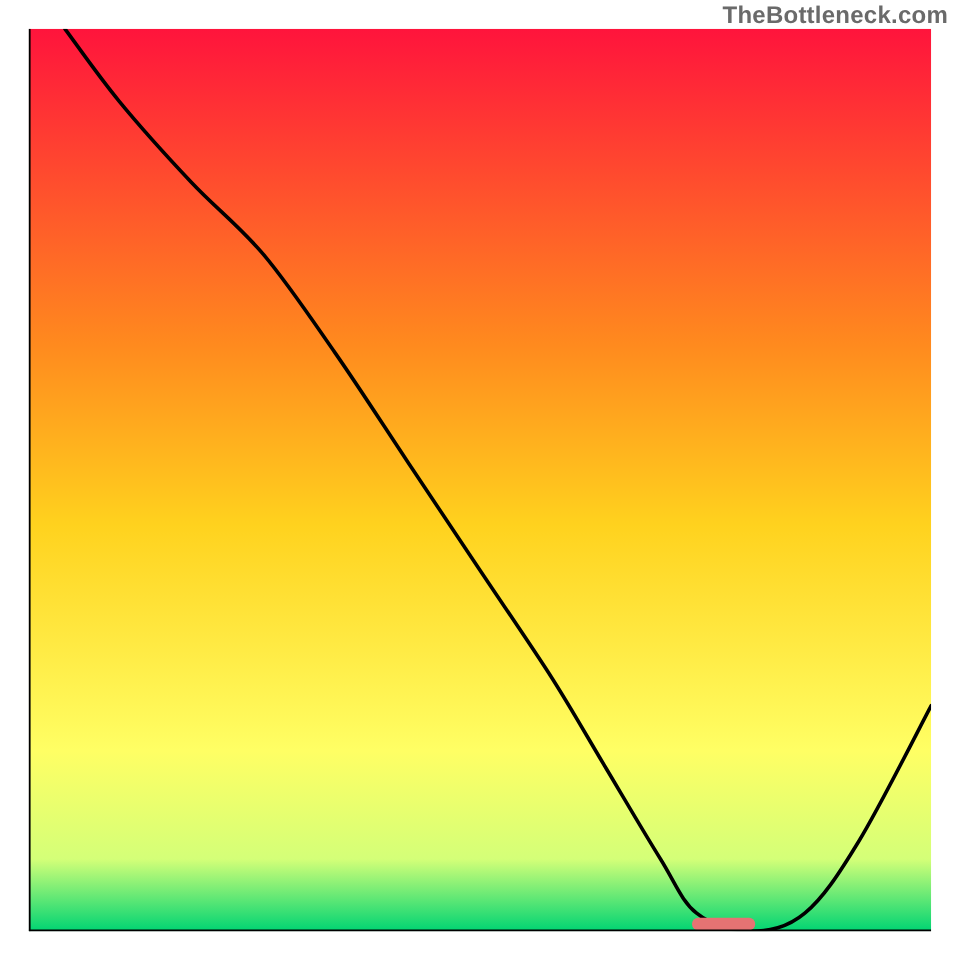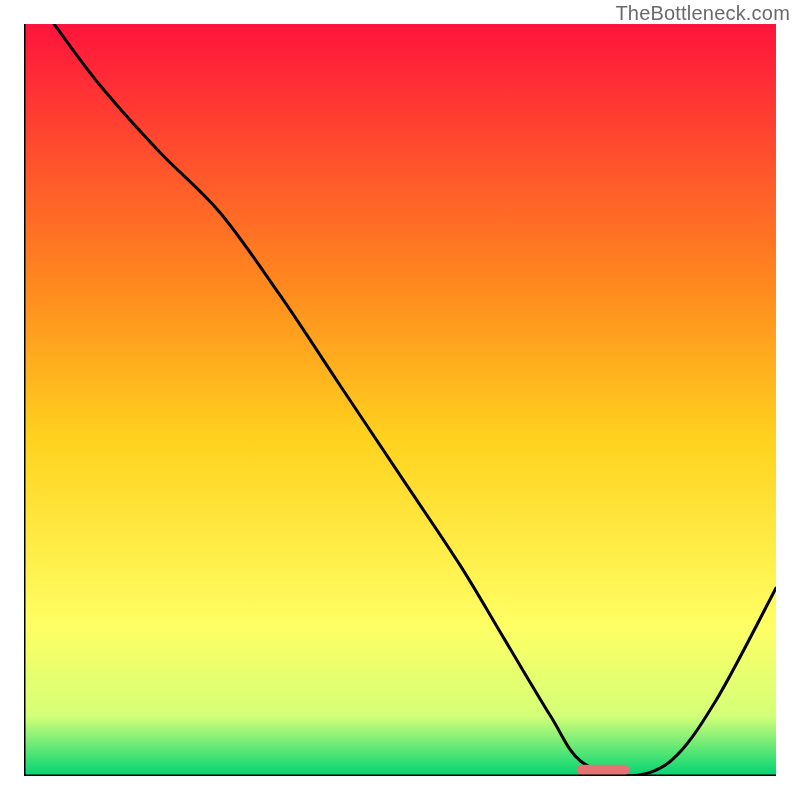--- a/index.html
+++ b/index.html
@@ -10,21 +10,21 @@
     background: #ffffff;
     font-family: Arial, Helvetica, sans-serif;
     overflow: hidden;
   }
 
   .watermark {
     position: absolute;
     top: 2px;
     right: 10px;
     font-size: 20px;
-    font-weight: normal;
+    font-weight: bold;
     color: #6a6a6a;
     letter-spacing: 0.2px;
     z-index: 10;
   }
 
   .chart-wrap {
     position: absolute;
     top: 24px;
     left: 24px;
     width: 752px;

